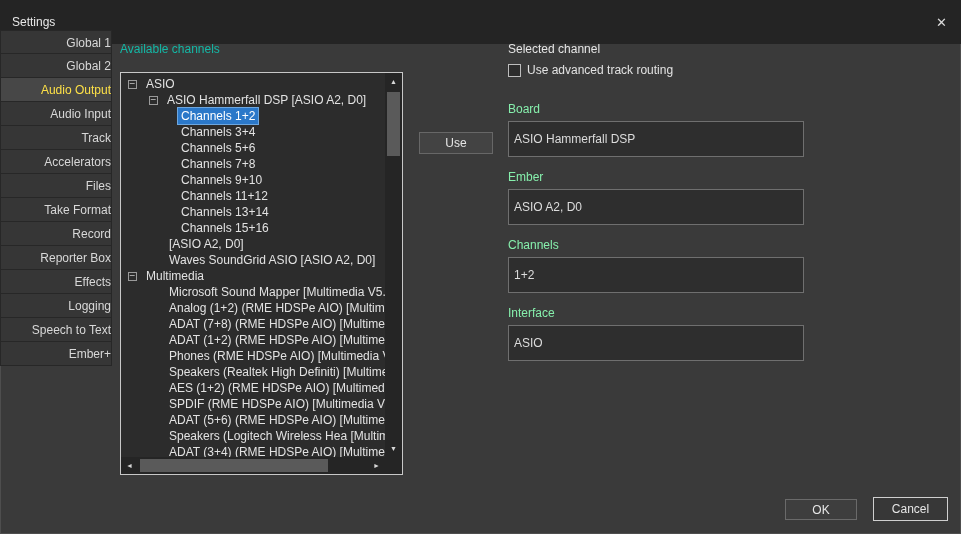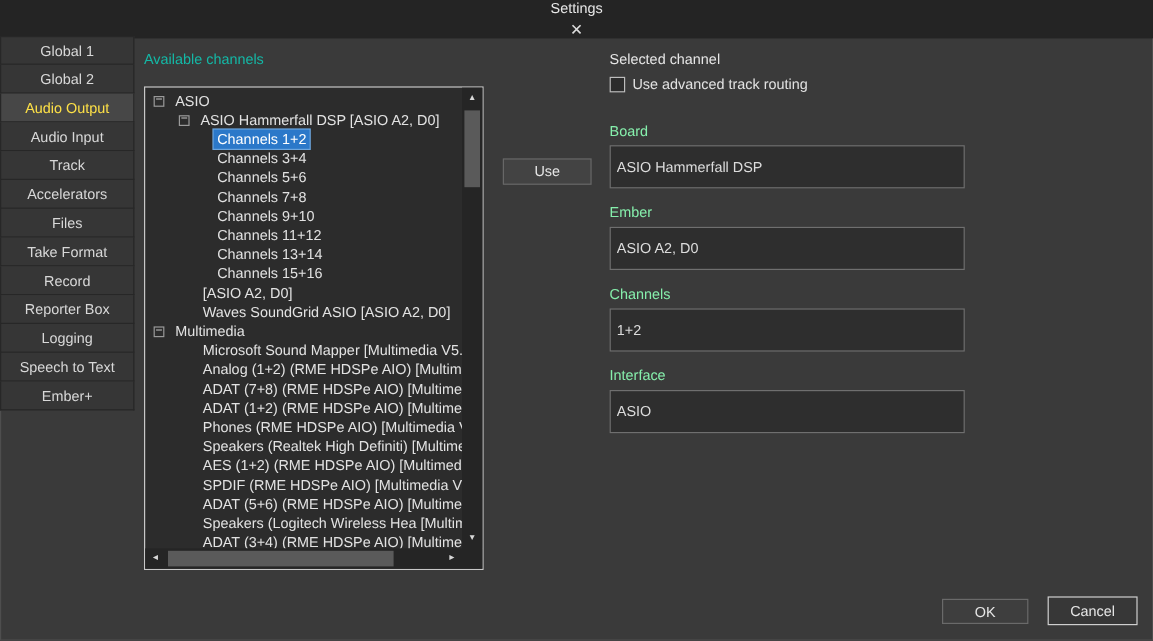--- a/index.html
+++ b/index.html
@@ -5,30 +5,30 @@
   html,body{margin:0;padding:0;}
   body{
     width:961px;height:534px;position:relative;overflow:hidden;
     background:#3a3a3a;font-family:"Liberation Sans",sans-serif;
     -webkit-font-smoothing:antialiased;
   }
   .window{position:absolute;inset:0;box-shadow:inset 0 0 0 1px #4e4e4e;}
 
   
   .titlebar{
-    position:absolute;top:0;left:0;right:0;height:32px;background:#242424;
+    position:absolute;top:0;left:0;right:0;height:44px;background:#242424;
     display:flex;align-items:center;justify-content:space-between;
-    padding:0 12px;box-sizing:border-box;color:#e8e8e8;font-size:12px;flex-direction:column;
+    padding:0 12px;box-sizing:border-box;color:#e8e8e8;font-size:12px;
   }
   .close-btn{color:#dcdcdc;font-size:13px;cursor:default;padding:0 2px;}
 
   
   .sidebar{position:absolute;top:30px;left:0;width:112px;}
   .side-item{
-    height:24px;line-height:24px;text-align:center;font-size:12px;color:#d8d8d8;
+    height:24px;line-height:24px;text-align:right;font-size:12px;color:#d8d8d8;
     background:#363636;border:1px solid #272727;border-top:none;box-sizing:border-box;
     cursor:default;
   }
   .side-item:first-child{border-top:1px solid #272727;}
   .side-item.active{background:#474747;color:#fde047;}
 
   
   .section-label{position:absolute;font-size:12px;color:#14b8a6;}
   .lbl-available{left:120px;top:42px;}
 
@@ -115,20 +115,21 @@
       <div class="side-item">Global 1</div>
       <div class="side-item">Global 2</div>
       <div class="side-item active">Audio Output</div>
       <div class="side-item">Audio Input</div>
       <div class="side-item">Track</div>
       <div class="side-item">Accelerators</div>
       <div class="side-item">Files</div>
       <div class="side-item">Take Format</div>
       <div class="side-item">Record</div>
       <div class="side-item">Reporter Box</div>
+      <div class="side-item">Effects</div>
       <div class="side-item">Logging</div>
       <div class="side-item">Speech to Text</div>
       <div class="side-item">Ember+</div>
     </div>
 
   <div class="section-label lbl-available">Available channels</div>
 
   <div class="listbox">
     <div class="tree">
         <div class="tree-row lvl0">

